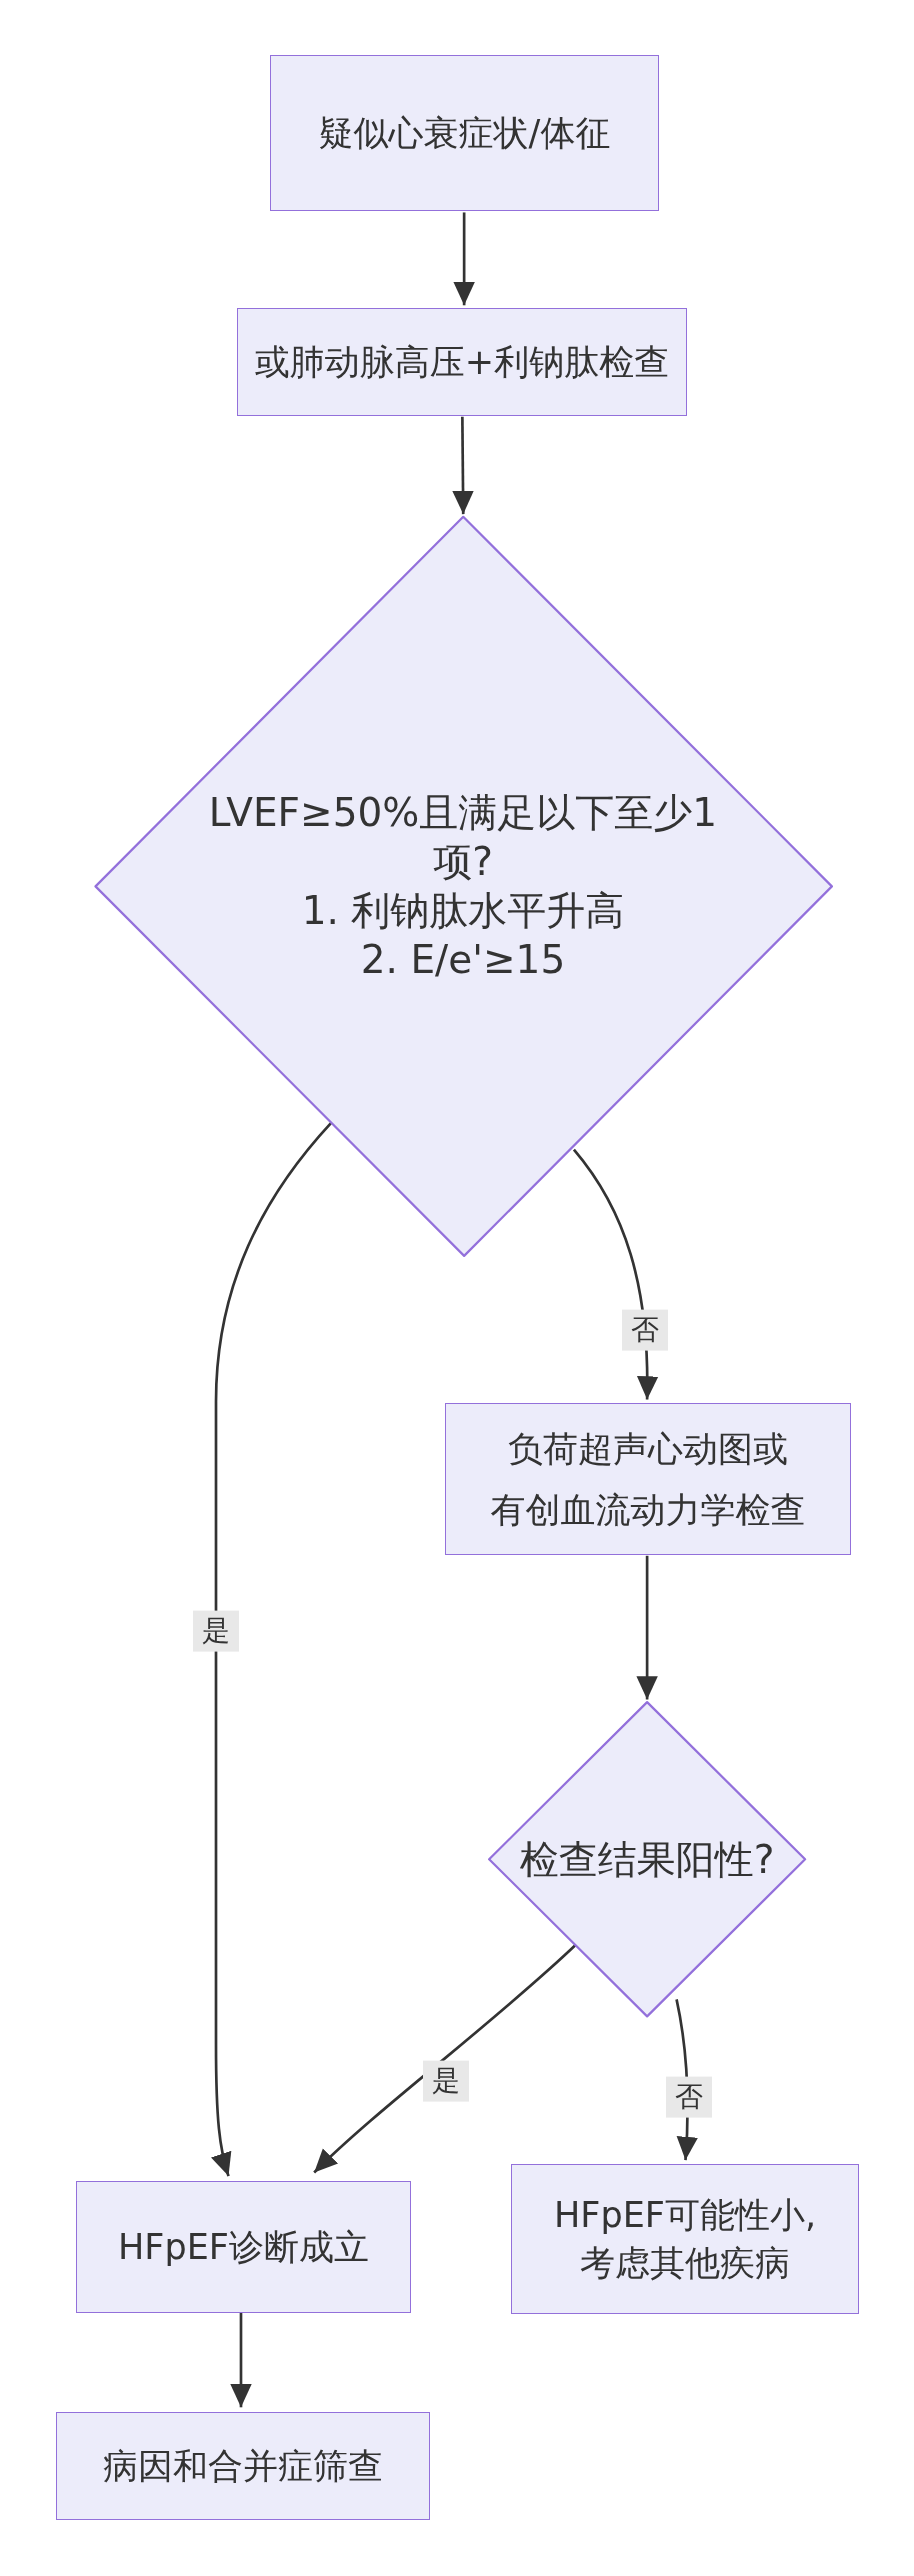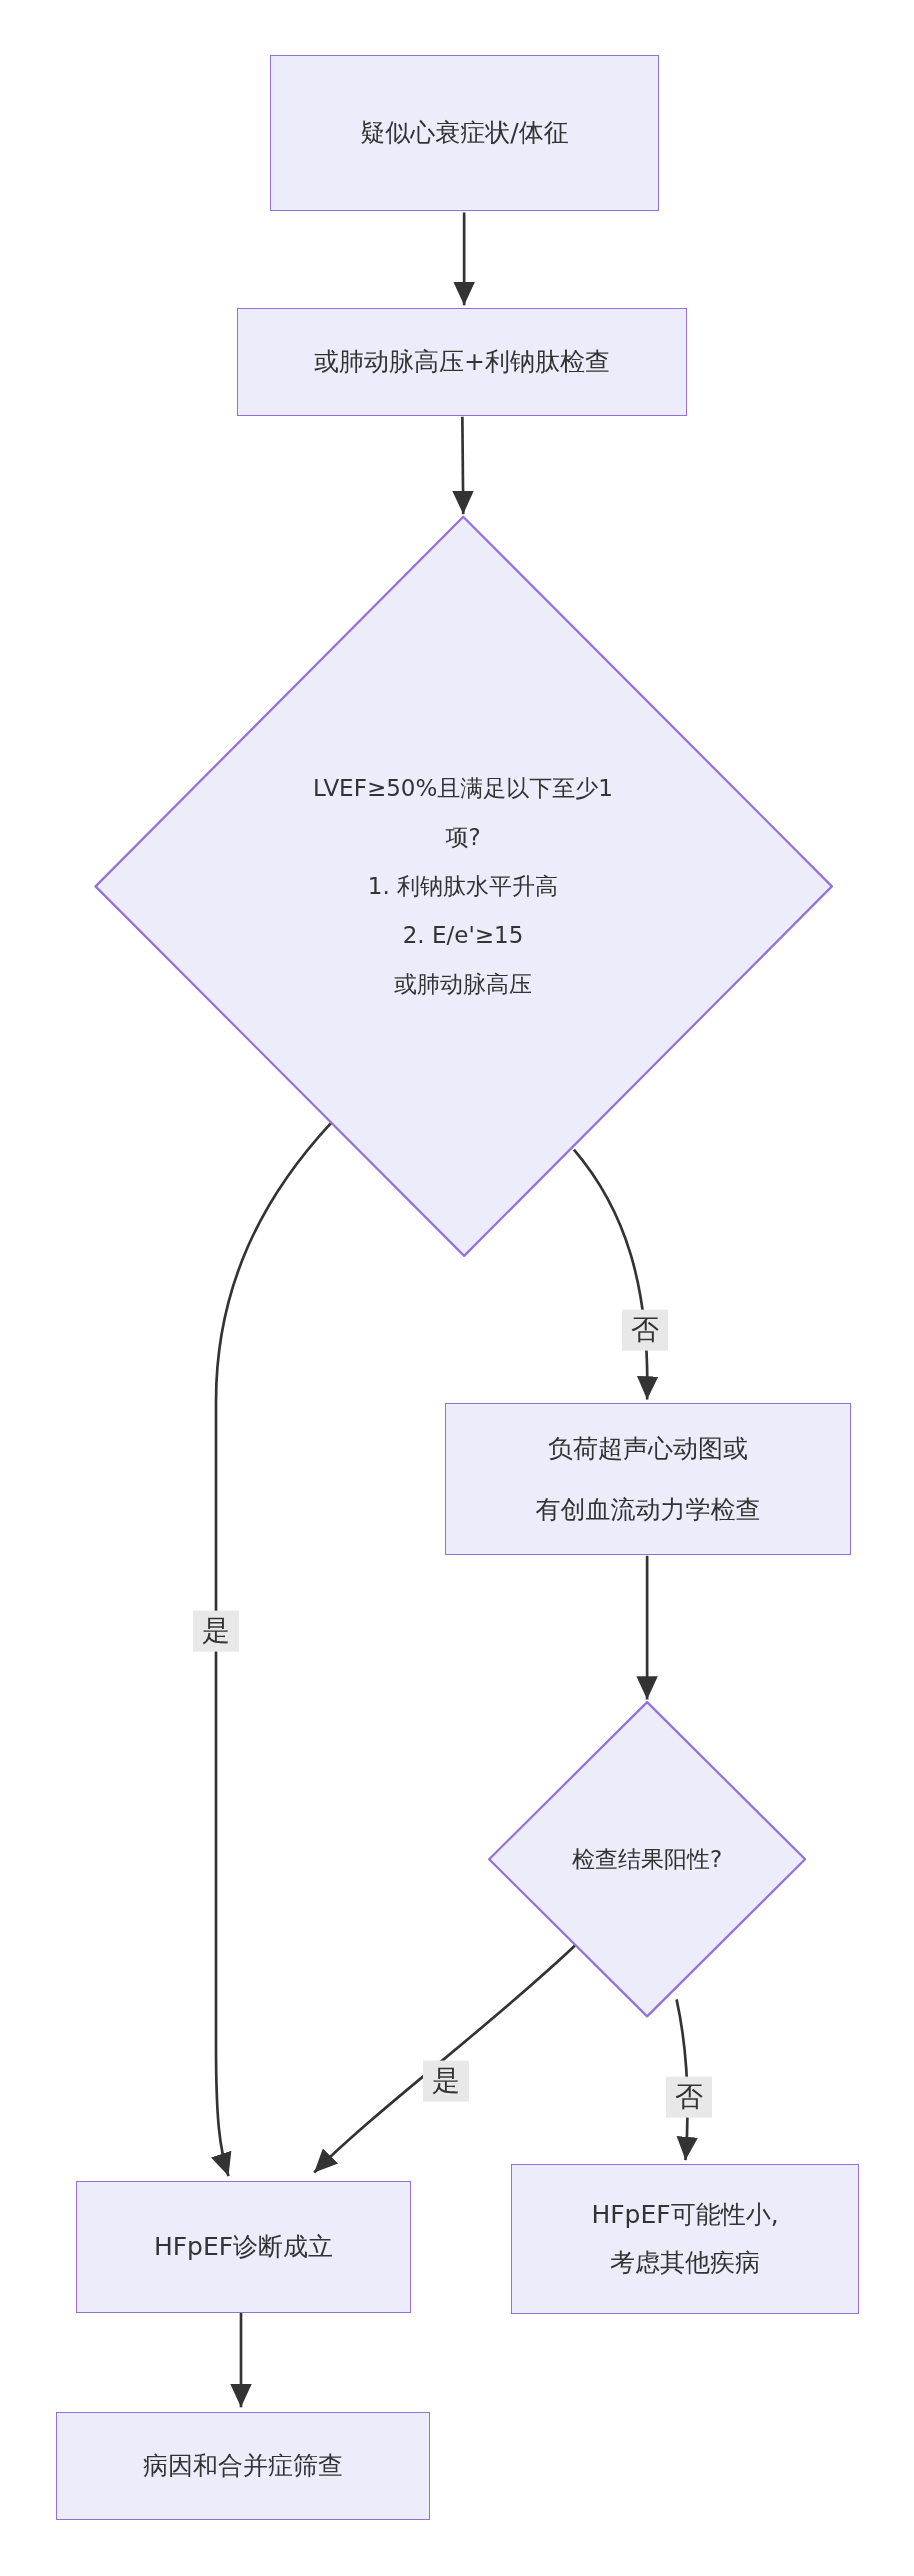--- a/index.html
+++ b/index.html
@@ -24,28 +24,28 @@
   .decision-shape{fill:var(--node-fill);stroke:var(--node-border);stroke-width:2.5;stroke-linejoin:round;}
   .arrowhead{fill:var(--edge-color);}
   .node{
     position:absolute;
     background:var(--node-fill);
     border:1.8px solid var(--node-border);
     box-sizing:border-box;
     display:flex;flex-direction:column;
     align-items:center;justify-content:center;
     text-align:center;
-    font-size:25px;line-height:48px;
+    font-size:35px;line-height:48px;
     color:var(--text-color);
   }
   .decision-text{
     position:absolute;
     transform:translate(-50%,-50%);
     text-align:center;
-    font-size:23px;line-height:49px;
+    font-size:39px;line-height:49px;
     color:var(--text-color);
     white-space:nowrap;
   }
   .edge-label{
     position:absolute;
     transform:translate(-50%,-50%);
     background:var(--label-bg);
     padding:5.4px 9px;
     font-size:28px;line-height:30px;
     color:var(--text-color);
@@ -83,21 +83,20 @@
 
   <div class="node" style="left:237px;top:308px;width:450px;height:108px;">
     <span class="line">或肺动脉高压+利钠肽检查</span>
   </div>
 
   <div class="decision-text" style="left:463px;top:886px;">
     <span class="line">LVEF≥50%且满足以下至少1</span>
     <span class="line">项?</span>
     <span class="line">1. 利钠肽水平升高</span>
     <span class="line">2. E/e'≥15</span>
-    <span class="line">或肺动脉高压</span>
   </div>
 
   <div class="node" style="left:445px;top:1403px;width:406px;height:152px;gap:13px;">
     <span class="line">负荷超声心动图或</span>
     <span class="line">有创血流动力学检查</span>
   </div>
 
   <div class="decision-text" style="left:647px;top:1859px;">
     <span class="line">检查结果阳性?</span>
   </div>

